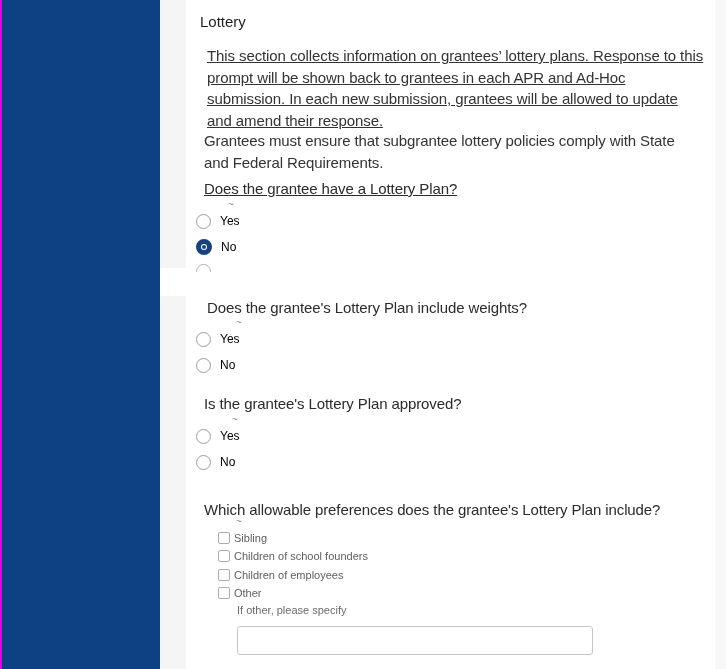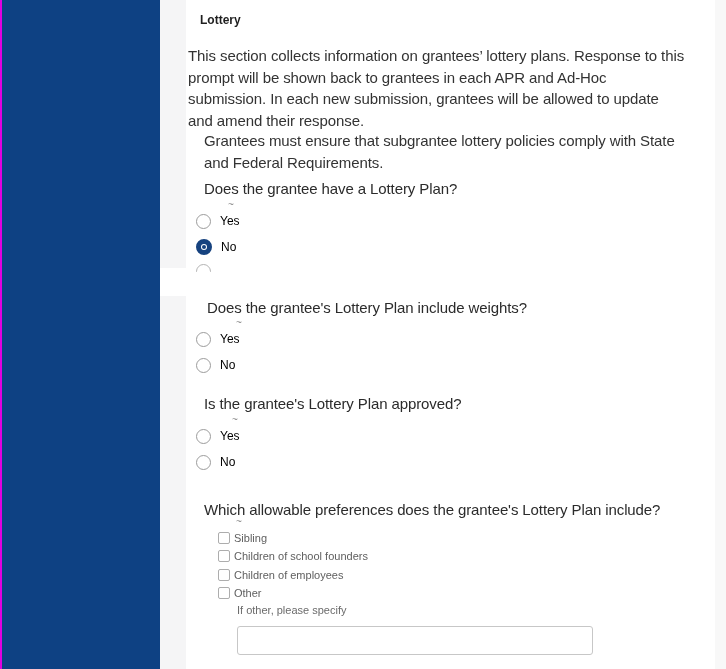--- a/index.html
+++ b/index.html
@@ -9,21 +9,21 @@
   
   .accent-edge{position:absolute;left:0;top:0;width:2px;height:669px;background:#e100e1;}
   .sidebar{position:absolute;left:2px;top:0;width:158px;height:669px;background:#0e4183;}
   .gutter-left{position:absolute;left:160px;top:0;width:26px;height:669px;background:#f5f5f6;}
   .gutter-break{position:absolute;left:160px;top:268px;width:26px;height:28px;background:#ffffff;}
   .gutter-right{position:absolute;right:0;top:0;width:11px;height:669px;background:#f8f8f8;}
 
   .content{position:absolute;left:186px;top:0;width:529px;height:669px;background:#ffffff;}
 
   .abs{position:absolute;}
-  .section-title{font-size:12px;font-weight:bold;color:#1f1f1f;}
+  .section-title{font-size:15px;font-weight:normal;color:#1f1f1f;}
   .para{font-size:15px;line-height:21.5px;color:#333333;letter-spacing:-0.1px;width:499px;}
   .question{font-size:15px;color:#2b2b2b;letter-spacing:-0.1px;white-space:nowrap;}
 
   .tilde{font-size:10px;color:#8a8a8a;line-height:6px;}
   .tilde::before{content:"~";}
 
   .choice-row{display:flex;align-items:center;gap:9px;height:16px;cursor:pointer;}
   .radio{box-sizing:border-box;width:15px;height:15px;border:1.5px solid #9c9c9c;border-radius:50%;background:#fff;flex:0 0 auto;}
   .radio.selected{width:16px;height:16px;border:5px solid #16427f;position:relative;}
   .radio.selected::after{content:"";position:absolute;left:1px;top:1px;width:4px;height:4px;border-radius:50%;background:#16427f;}
@@ -47,25 +47,25 @@
   <div class="accent-edge"></div>
   <div class="sidebar"></div>
   <div class="gutter-left"></div>
   <div class="gutter-break"></div>
   <div class="gutter-right"></div>
 
   <div class="content">
 
     <div class="abs section-title" style="left:14px;top:13px;">Lottery</div>
 
-    <div class="abs para" style="left:2px;top:45px;">This section collects information on grantees’ lottery plans. Response to this prompt will be shown back to grantees in each APR and Ad-Hoc submission. In each new submission, grantees will be allowed to update and amend their response.</div>
+    <div class="abs para" style="left:21px;top:45px;text-decoration:underline;">This section collects information on grantees’ lottery plans. Response to this prompt will be shown back to grantees in each APR and Ad-Hoc submission. In each new submission, grantees will be allowed to update and amend their response.</div>
 
     <div class="abs para" style="left:18px;top:130px;">Grantees must ensure that subgrantee lottery policies comply with State and Federal Requirements.</div>
 
-    <div class="abs question" style="left:18px;top:180px;">Does the grantee have a Lottery Plan?</div>
+    <div class="abs question" style="left:18px;top:180px;text-decoration:underline;">Does the grantee have a Lottery Plan?</div>
     <span class="abs tilde" style="left:42px;top:202px;"></span>
 
     <div class="abs choice-row" style="left:10px;top:213px;">
       <span class="radio"></span>
       <span class="choice-label">Yes</span>
     </div>
     <div class="abs choice-row" style="left:10px;top:239px;">
       <span class="radio selected"></span>
       <span class="choice-label">No</span>
     </div>

